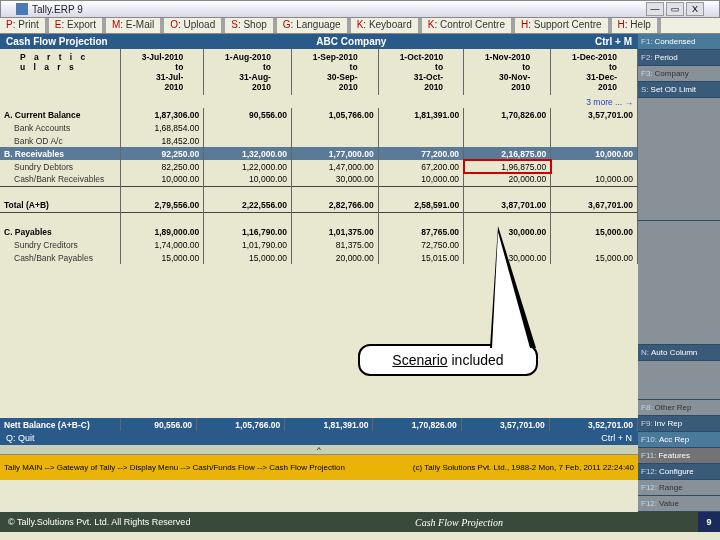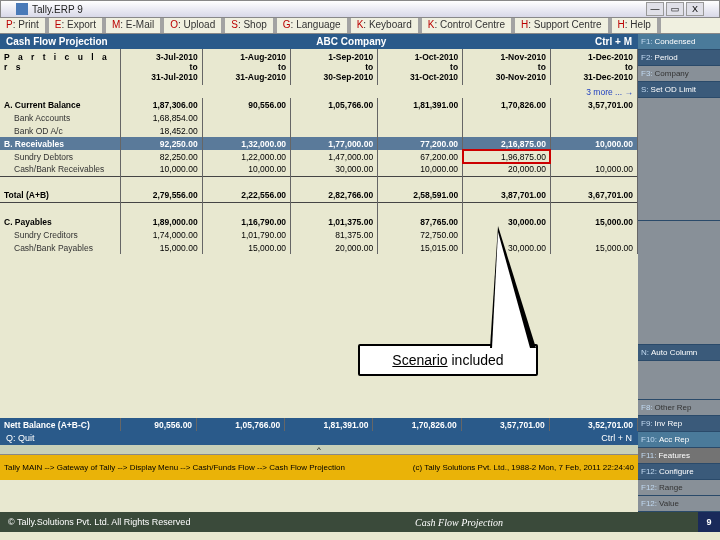--- a/index.html
+++ b/index.html
@@ -14,37 +14,37 @@
 .menu-item .key{color:#b00}
 .layout{display:flex;height:478px}
 .main{flex:1;background:#e8e8d0;position:relative}
 .side{width:82px;background:#3a5a7a;display:flex;flex-direction:column}
 .side-btn{height:16px;background:#3a5a7a;color:#fff;font-size:8px;padding:1px 3px;border-bottom:1px solid #2a4a6a;display:flex;align-items:center}
 .side-btn.grey{background:#889098;color:#333}
 .side-btn .fkey{color:#c0d8f0;margin-right:2px}
 .report-title{background:#2a5a8a;color:#fff;padding:2px 6px;font-size:10px;font-weight:bold;display:flex;justify-content:space-between}
 .table{width:100%;border-collapse:collapse}
 .table th,.table td{border-right:1px solid #666;padding:1px 4px;font-size:8.5px;text-align:right;height:13px}
-.table th{font-weight:bold;vertical-align:top;padding:3px 4px}
+.table th{font-weight:bold;vertical-align:top;padding:3px 20px}
 .table .part{text-align:left;letter-spacing:3px;font-weight:bold}
 .table .lbl{text-align:left}
 .table .sub{text-align:left;padding-left:14px;color:#333}
 .section-hdr{background:#5a7a9a;color:#fff;font-weight:bold}
 .morelink{color:#2040c0;text-align:right;padding:2px 8px;font-size:8.5px}
 .bold{font-weight:bold}
 .hr-row td{border-top:1px solid #444}
 .nett{background:#2a5a8a;color:#fff;font-weight:bold}
 .quit-bar{background:#2a5a8a;color:#fff;padding:2px 6px;font-size:9px;display:flex;justify-content:space-between}
 .nav-strip{background:#eab308;padding:8px 4px;font-size:8px;display:flex;justify-content:space-between;border-top:1px solid #888}
 .footer{background:#3a4a3a;color:#fff;display:flex;height:20px;align-items:center;font-size:9px}
 .footer .left{padding:0 8px;flex:0 0 220px}
 .footer .mid{flex:1;text-align:center;font-family:serif;font-style:italic;font-size:10px}
 .footer .pg{background:#1a2a5a;width:22px;height:20px;text-align:center;line-height:20px;font-weight:bold}
 .highlight{outline:2px solid #c00;outline-offset:-1px}
-.callout{position:absolute;left:358px;top:310px;width:180px;height:32px;background:#fff;border:2px solid #000;border-radius:2px;display:flex;align-items:center;justify-content:center;font-family:'Times New Roman',serif;font-size:14px}
+.callout{position:absolute;left:358px;top:310px;width:180px;height:32px;background:#fff;border:2px solid #000;border-radius:12px;display:flex;align-items:center;justify-content:center;font-family:'Times New Roman',serif;font-size:14px}
 .callout::before{content:'';position:absolute;left:130px;top:-120px;width:0;height:0;border-left:8px solid transparent;border-right:38px solid transparent;border-bottom:122px solid #000}
 .callout::after{content:'';position:absolute;left:132px;top:-114px;width:0;height:0;border-left:6px solid transparent;border-right:32px solid transparent;border-bottom:116px solid #fff}
 .underline{text-decoration:underline}
 </style>
 </head>
 <body>
 
 <div class="title-bar">
   <div class="icon"></div>
   <div class="title">Tally.ERP 9</div>

